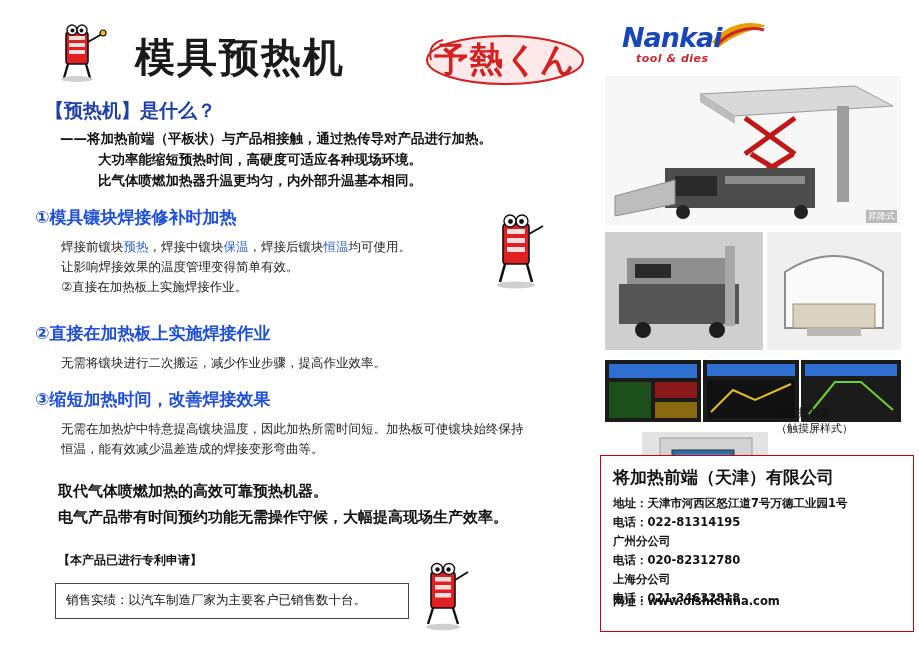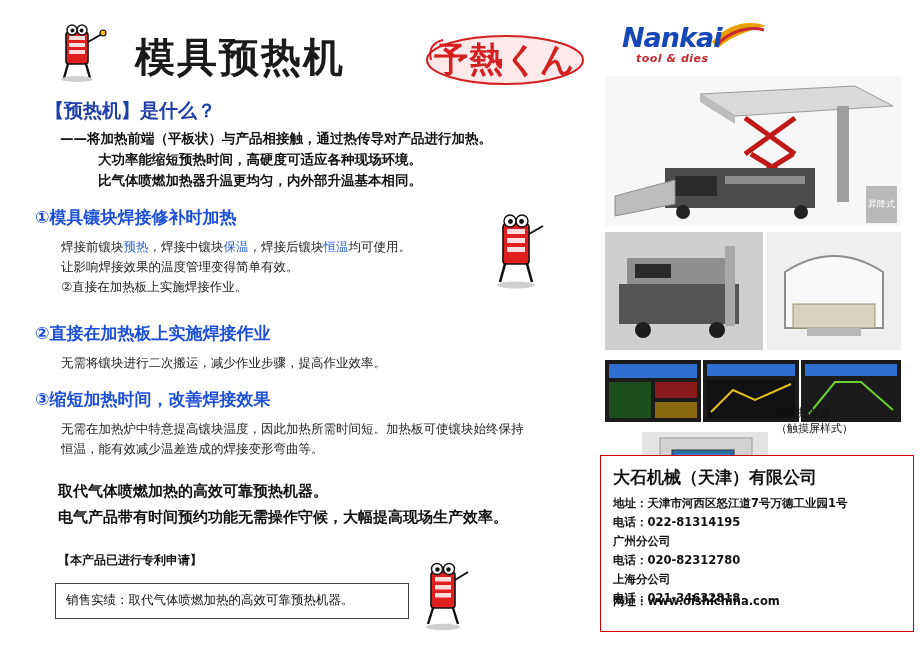--- a/index.html
+++ b/index.html
@@ -214,21 +214,21 @@
     background: #8a8a8a;
     overflow: hidden;
   }
   .photo .cap {
     position: absolute;
     right: 4px;
     bottom: 3px;
     font-size: 9px;
     color: #fff;
     background: rgba(0,0,0,0.25);
-    padding: 12px 2px;
+    padding: 0 2px;
   }
 
   
   #photo-main { left: 5px; top: 12px; width: 296px; height: 150px;
     background: linear-gradient(180deg,#ffffff 0%,#f2f2f2 40%,#e6e6e6 100%); }
   #photo-mid-left { left: 5px; top: 166px; width: 158px; height: 118px;
     background: linear-gradient(180deg,#d8d8d8,#b9b9b9); }
   #photo-mid-right { left: 167px; top: 166px; width: 134px; height: 118px;
     background: linear-gradient(180deg,#f5f5f5,#cfcfcf); }
   #photo-panel-1 { left: 5px; top: 295px; width: 96px; height: 62px; background:#2b2b2b; }
@@ -375,21 +375,21 @@
     </div>
 
     <div class="concl">
       <div>取代气体喷燃加热的高效可靠预热机器。</div>
       <div>电气产品带有时间预约功能无需操作守候，大幅提高现场生产效率。</div>
     </div>
 
     <div class="patent">【本产品已进行专利申请】</div>
 
     <div class="sales-box">
-      <span>销售实绩：取代气体喷燃加热的高效可靠预热机器。</span>
+      <span>销售实绩：以汽车制造厂家为主要客户已销售数十台。</span>
     </div>
 
     <span class="mascot mascot-bottom">
       <svg width="58" height="74" viewBox="0 0 58 74">
         <g>
           <rect x="16" y="14" width="24" height="36" rx="3" fill="#e02020" stroke="#111" stroke-width="1.6"></rect>
           <rect x="20" y="19" width="16" height="4.5" fill="#fff" opacity="0.85"></rect>
           <rect x="20" y="27" width="16" height="4.5" fill="#fff" opacity="0.85"></rect>
           <rect x="20" y="35" width="16" height="4.5" fill="#fff" opacity="0.85"></rect>
           <circle cx="22" cy="11" r="5.5" fill="#fff" stroke="#111" stroke-width="1.4"></circle>
@@ -498,21 +498,21 @@
         <rect x="72" y="64" width="22" height="12" fill="#888"></rect>
       </svg>
     </div>
 
     <div class="ctrl-caption">
       <div>温度控制盘</div>
       <div>（触摸屏样式）</div>
     </div>
 
     <div class="company-box">
-      <div class="company-name">大石机械（天津）有限公司</div>
+      <div class="company-name">将加热前端（天津）有限公司</div>
       <div class="company-lines">
         <div>
           <span>地址：</span><span>天津市河西区怒江道7号万德工业园1号</span>
         </div>
         <div>
           <span>电话：</span><span>022-81314195</span>
         </div>
         <div>广州分公司</div>
         <div>
           <span>电话：</span><span>020-82312780</span>

